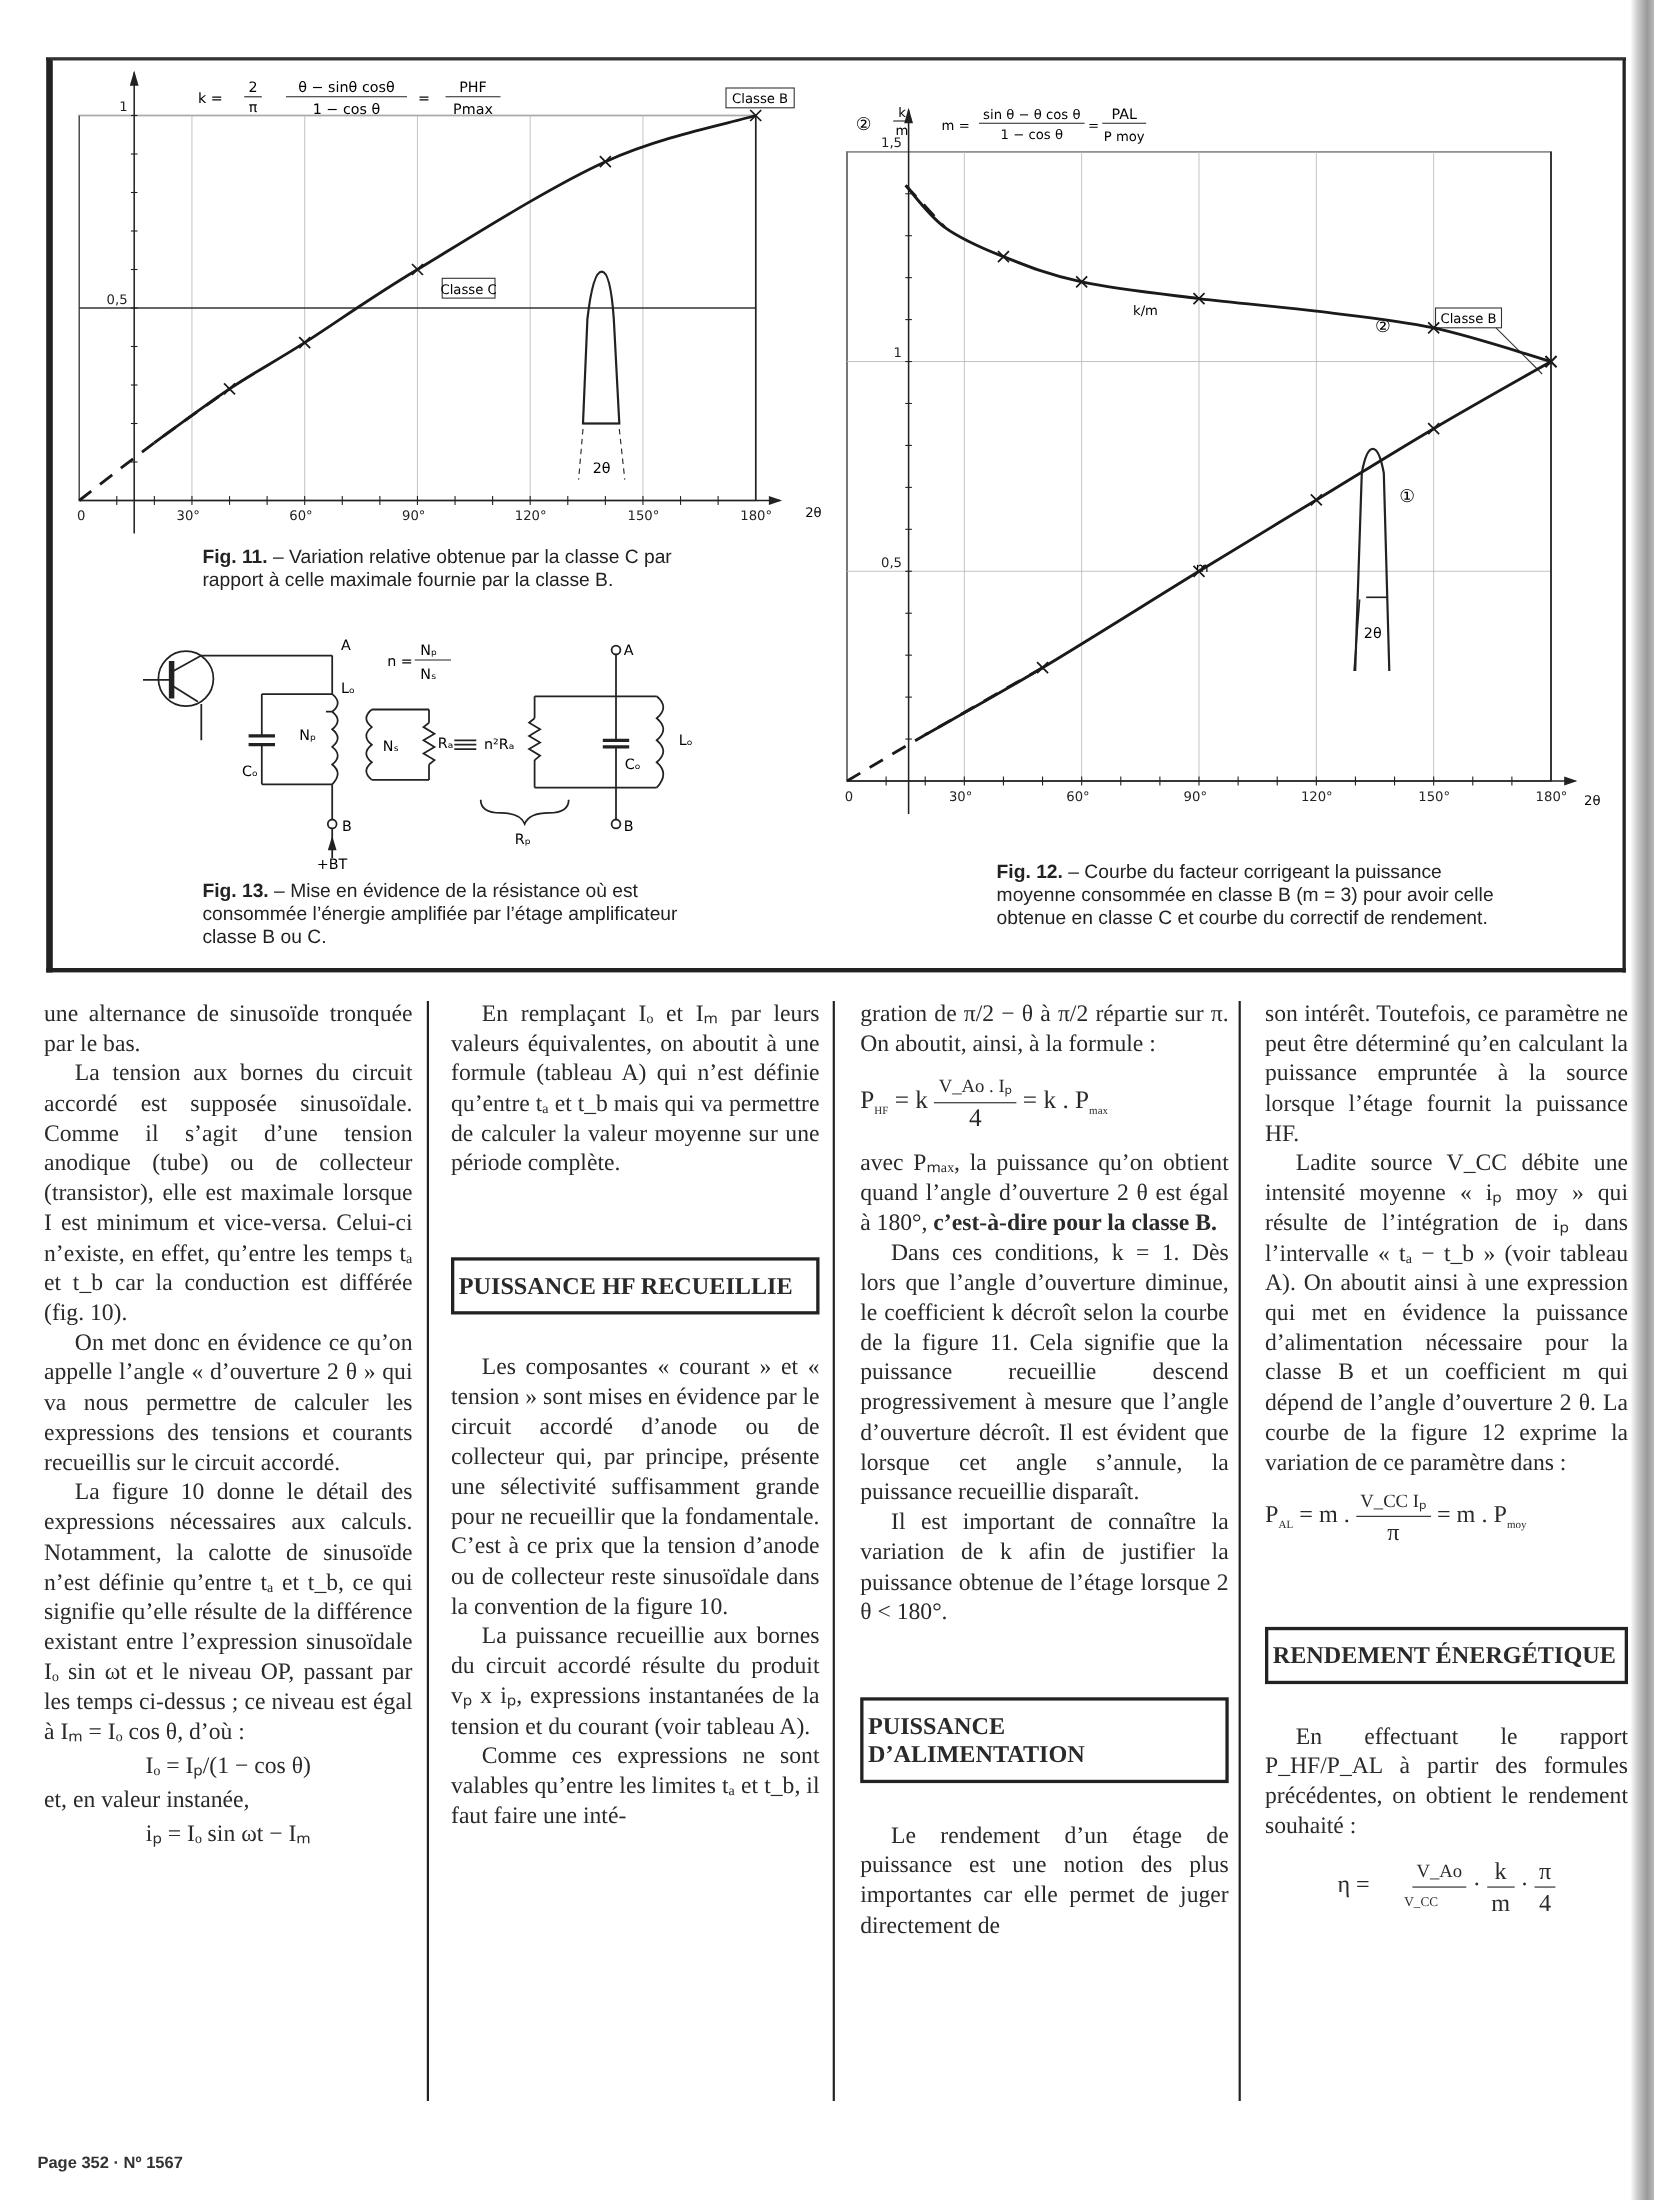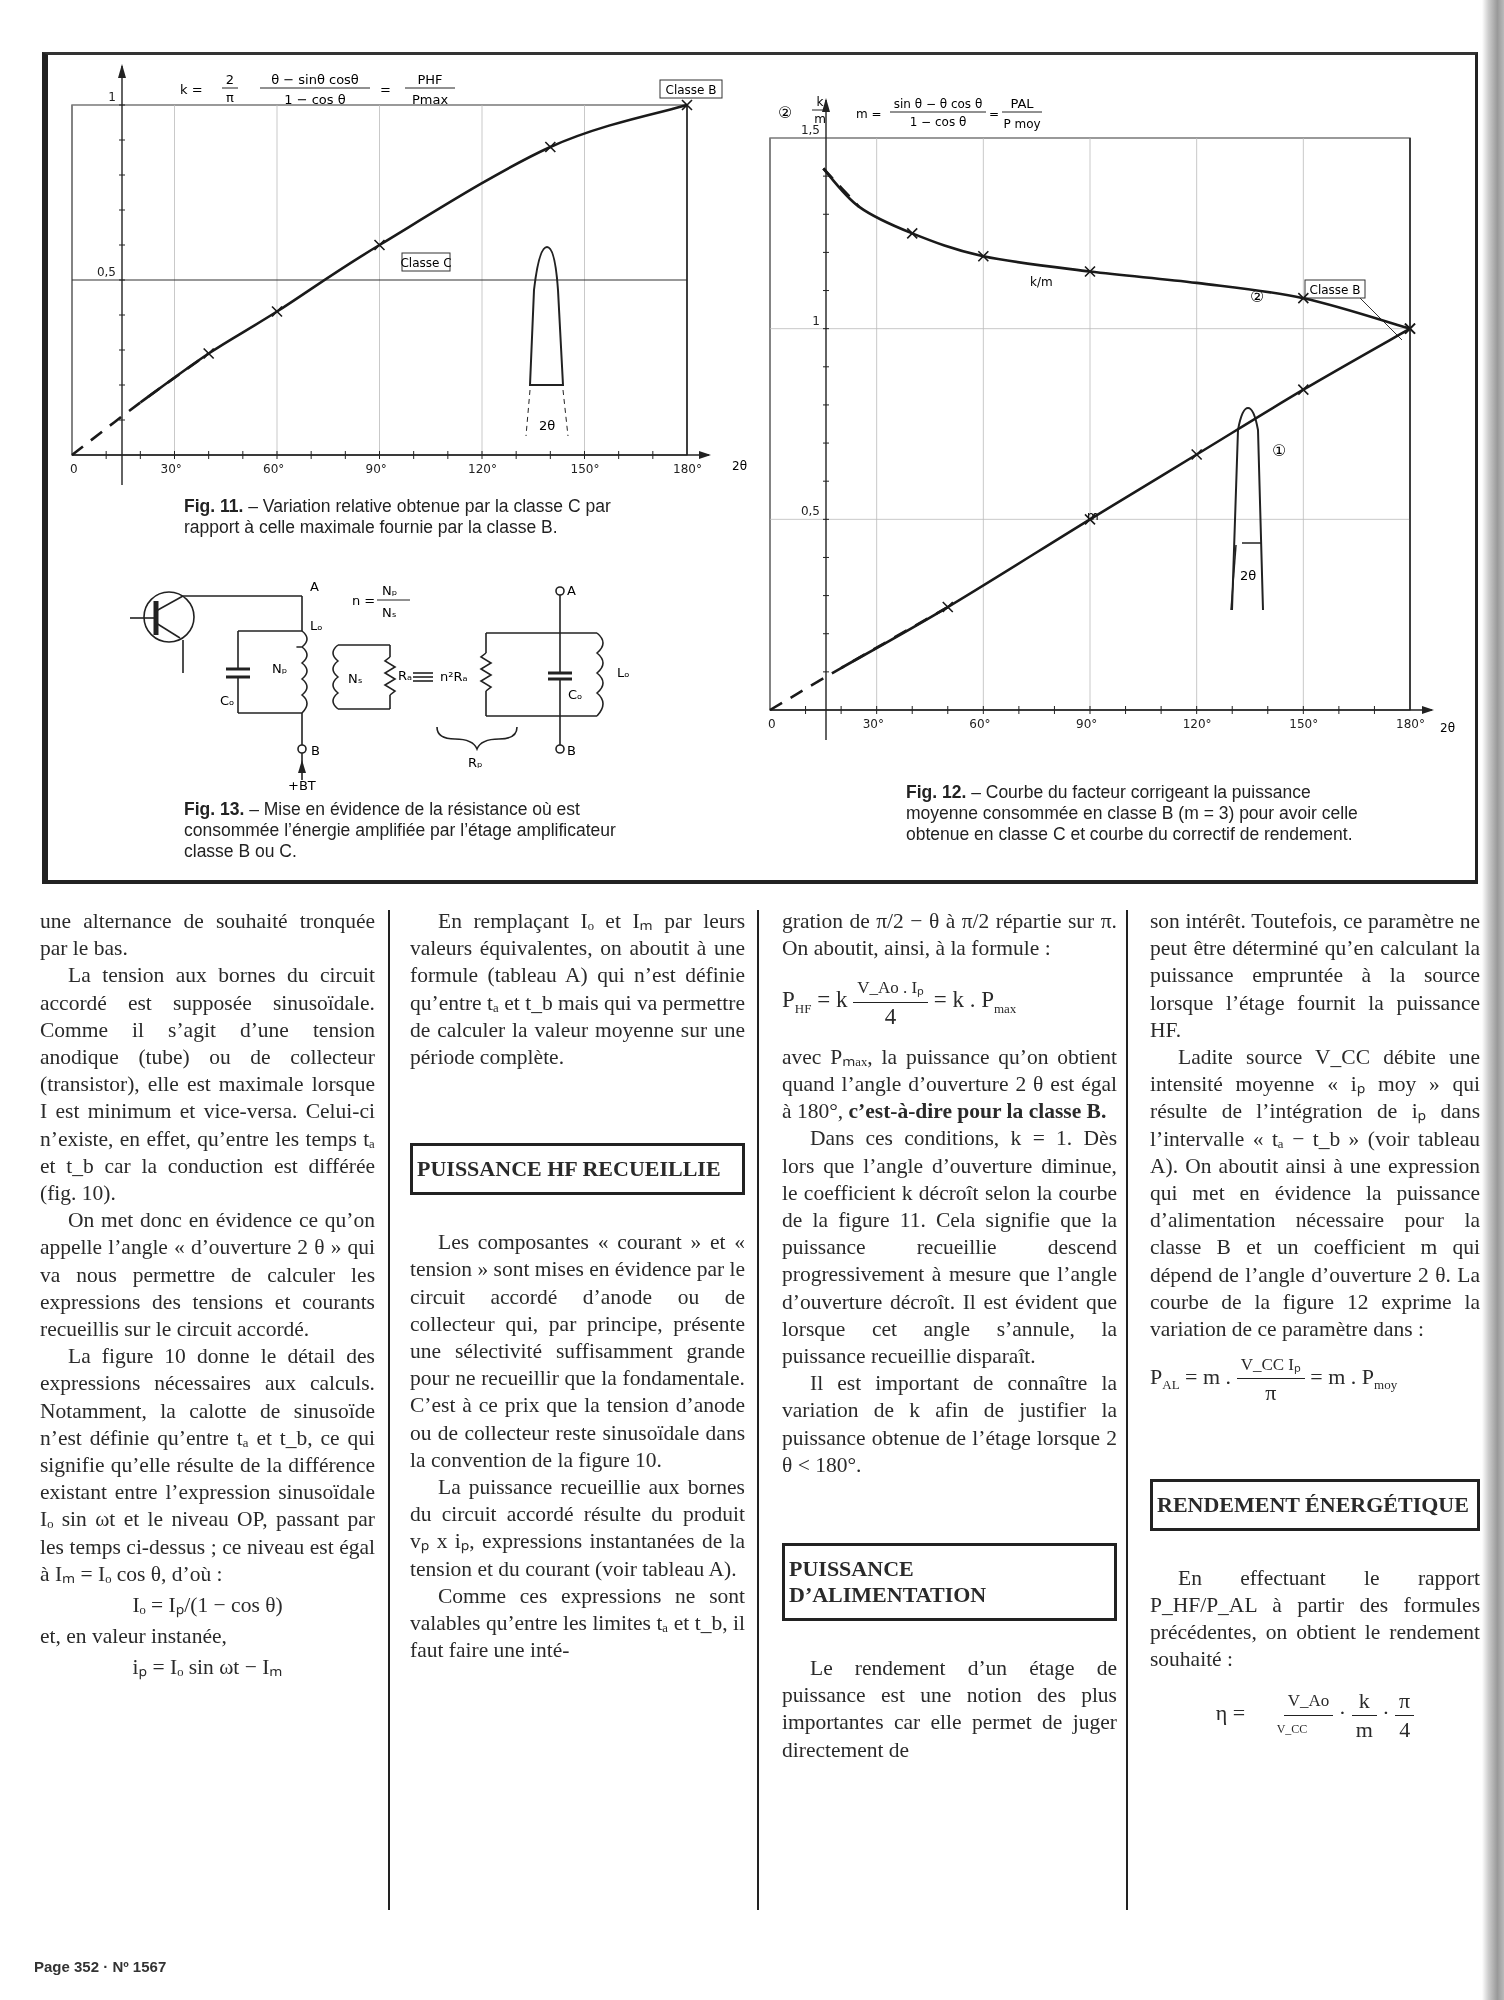--- a/index.html
+++ b/index.html
@@ -12,21 +12,21 @@
   .col{position:absolute;top:908px;font-size:21.5px;line-height:27.2px;text-align:justify;color:#2a2a2a;}
   .col p{margin:0;text-indent:0;}
   .col p.ind{text-indent:28px;}
   .col .eq{text-align:center;margin:4px 0;}
   .rule{position:absolute;width:2px;background:#222;}
   .hbox{border:3px solid #222;text-align:left;font-weight:bold;font-size:22px;line-height:26px;padding:10px 4px;margin:40px 0 34px 0;}
   .frac{display:inline-block;vertical-align:middle;text-align:center;}
   .frac .n{display:block;border-bottom:1.5px solid #222;padding:0 4px;}
   .frac .d{display:block;padding:0 4px;}
   .footer{position:absolute;left:34px;top:1958px;font-family:"Liberation Sans",sans-serif;font-weight:bold;font-size:15px;color:#333;}
-  sub{font-size:13px;}
+  sub{font-size:10px;}
 </style>
 </head>
 <body>
 
 <div class="edge"></div>
 
 <div class="figbox"></div>
 
 <svg id="fig11" style="position:absolute;left:50px;top:60px;" width="700" height="440">
   <g id="f11-grid">
@@ -314,21 +314,21 @@
 
 <div class="cap" style="left:906px;top:782px;width:456px;">
   <b>Fig. 12.</b><span> – Courbe du facteur corrigeant la puissance moyenne consommée en classe B (m = 3) pour avoir celle obtenue en classe C et courbe du correctif de rendement.</span>
 </div>
 
 <div class="rule" style="left:388px;top:910px;height:1000px;"></div>
 <div class="rule" style="left:757px;top:910px;height:1000px;"></div>
 <div class="rule" style="left:1126px;top:910px;height:1000px;"></div>
 
 <div class="col" style="left:40px;width:335px;">
-  <p>une alternance de souhaité tronquée par le bas.</p>
+  <p>une alternance de sinusoïde tronquée par le bas.</p>
   <p class="ind">La tension aux bornes du circuit accordé est supposée sinusoïdale. Comme il s’agit d’une tension anodique (tube) ou de collecteur (transistor), elle est maximale lorsque I est minimum et vice-versa. Celui-ci n’existe, en effet, qu’entre les temps tₐ et t_b car la conduction est différée (fig. 10).</p>
   <p class="ind">On met donc en évidence ce qu’on appelle l’angle « d’ouverture 2 θ » qui va nous permettre de calculer les expressions des tensions et courants recueillis sur le circuit accordé.</p>
   <p class="ind">La figure 10 donne le détail des expressions nécessaires aux calculs. Notamment, la calotte de sinusoïde n’est définie qu’entre tₐ et t_b, ce qui signifie qu’elle résulte de la différence existant entre l’expression sinusoïdale Iₒ sin ωt et le niveau OP, passant par les temps ci-dessus ; ce niveau est égal à Iₘ = Iₒ cos θ, d’où :</p>
   <p class="eq">Iₒ = Iₚ/(1 − cos θ)</p>
   <p>et, en valeur instanée,</p>
   <p class="eq">iₚ = Iₒ sin ωt − Iₘ</p>
 </div>
 
 <div class="col" style="left:410px;width:335px;">
   <p class="ind">En remplaçant Iₒ et Iₘ par leurs valeurs équivalentes, on aboutit à une formule (tableau A) qui n’est définie qu’entre tₐ et t_b mais qui va permettre de calculer la valeur moyenne sur une période complète.</p>

